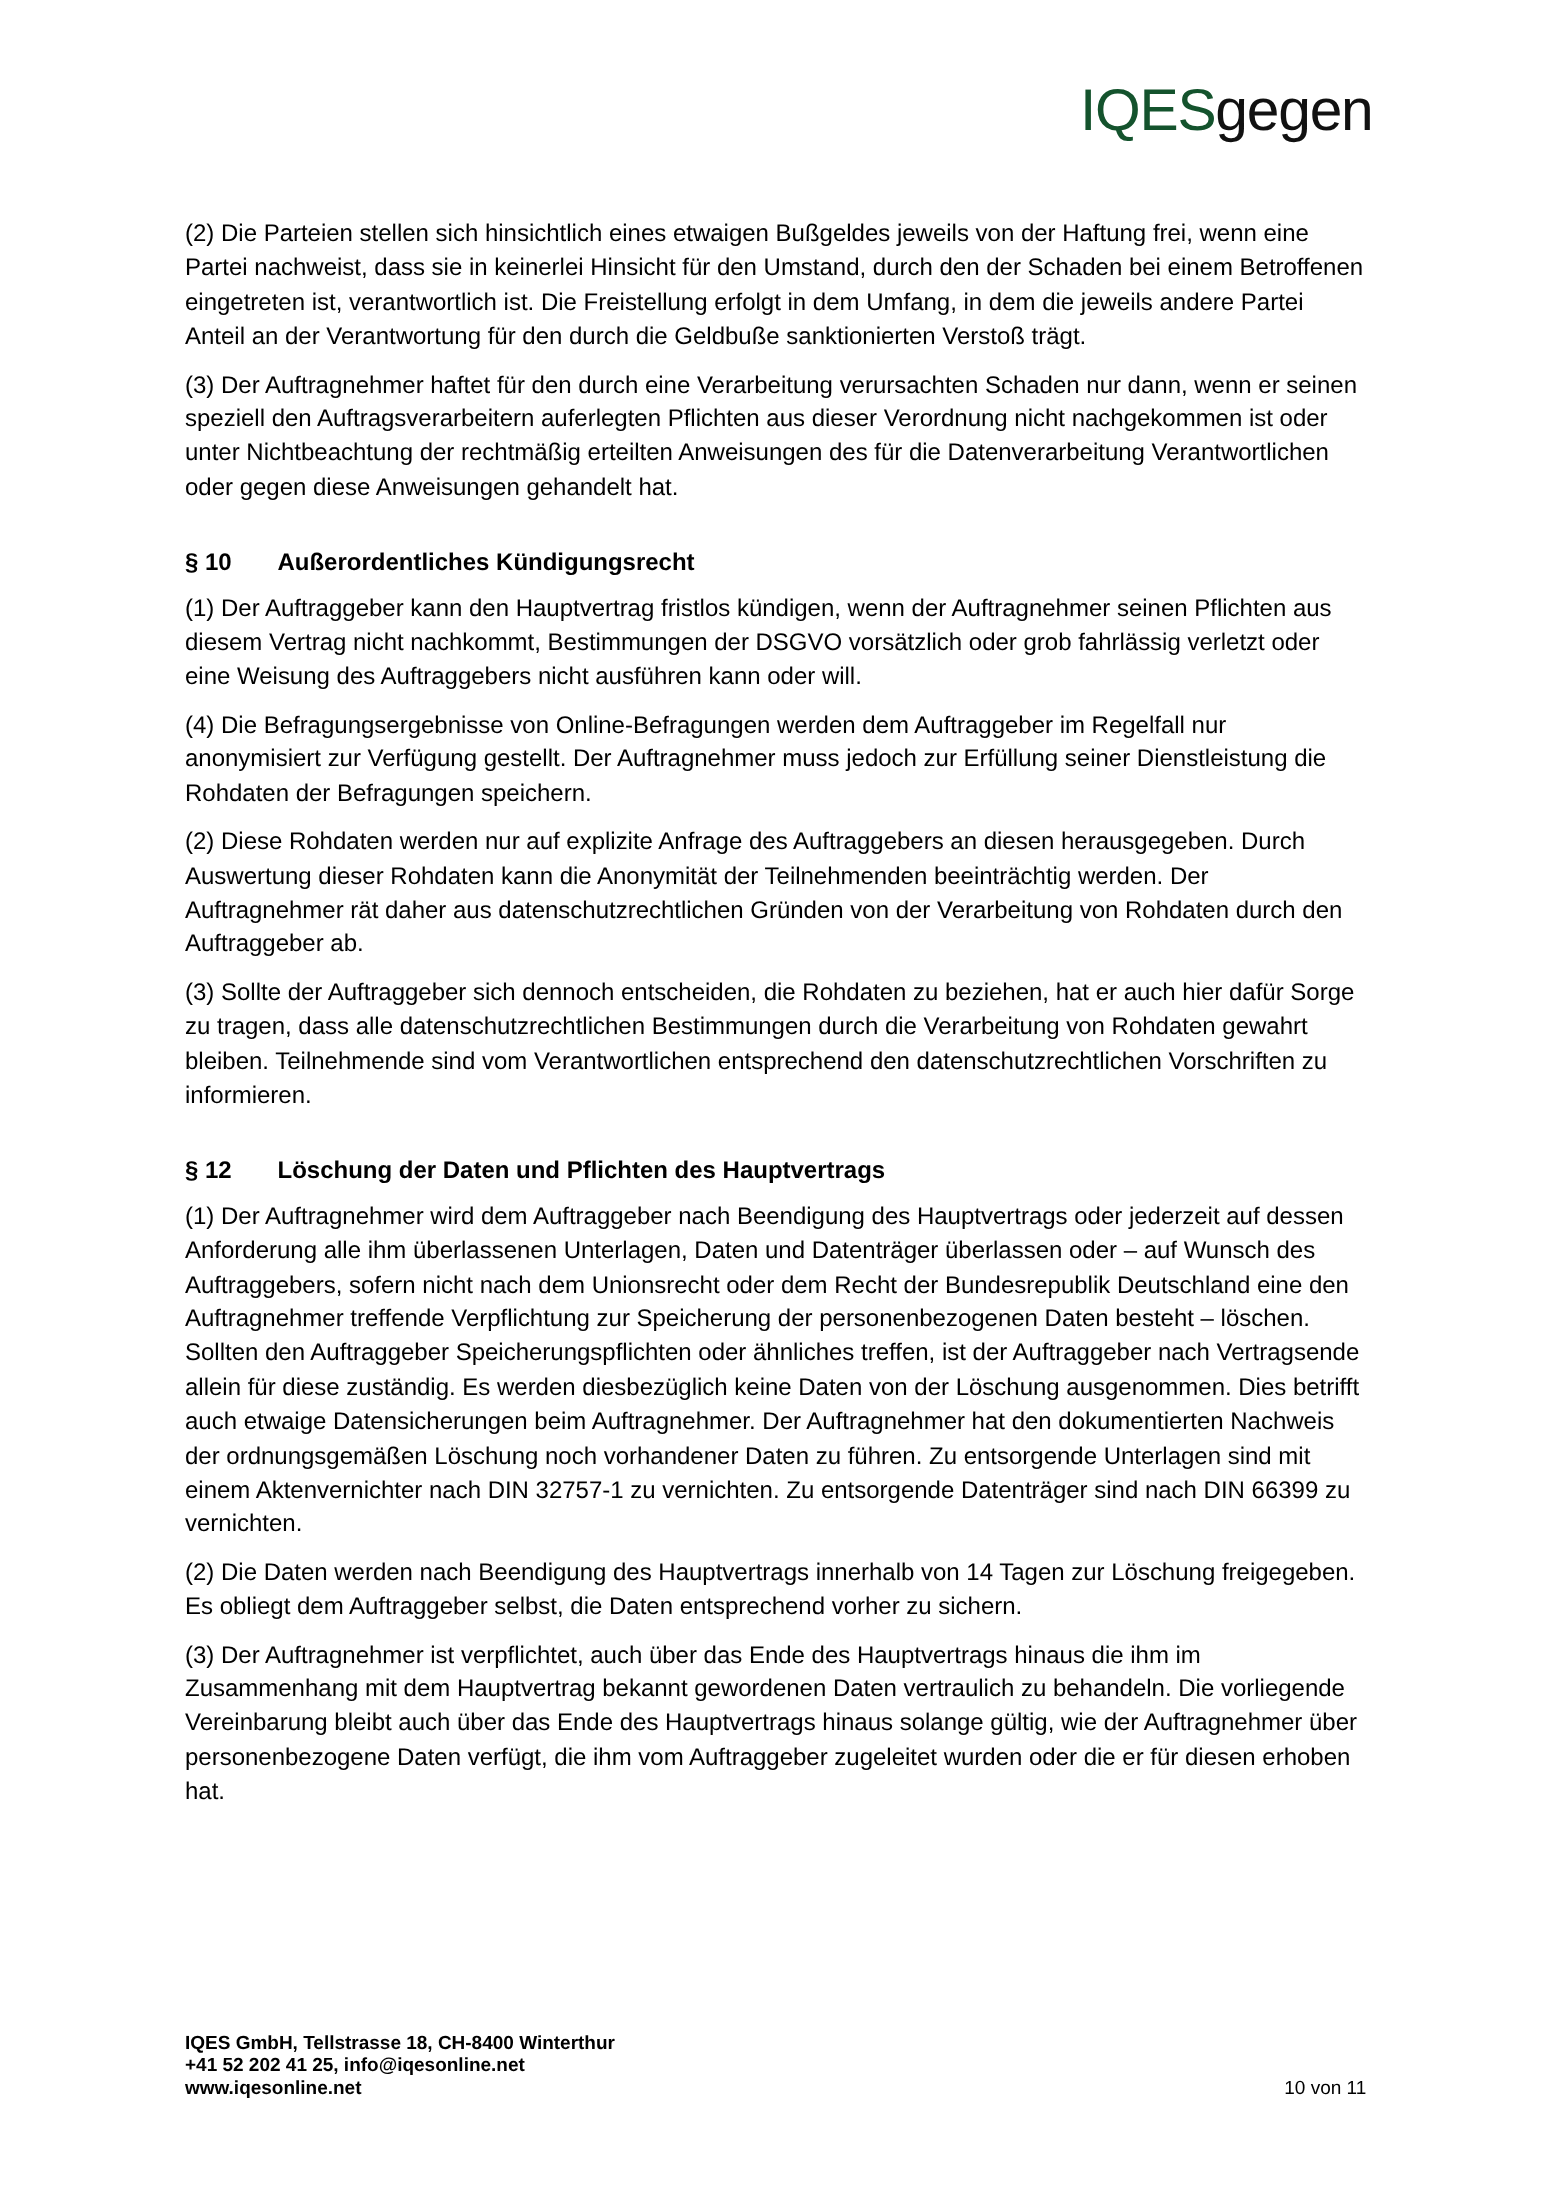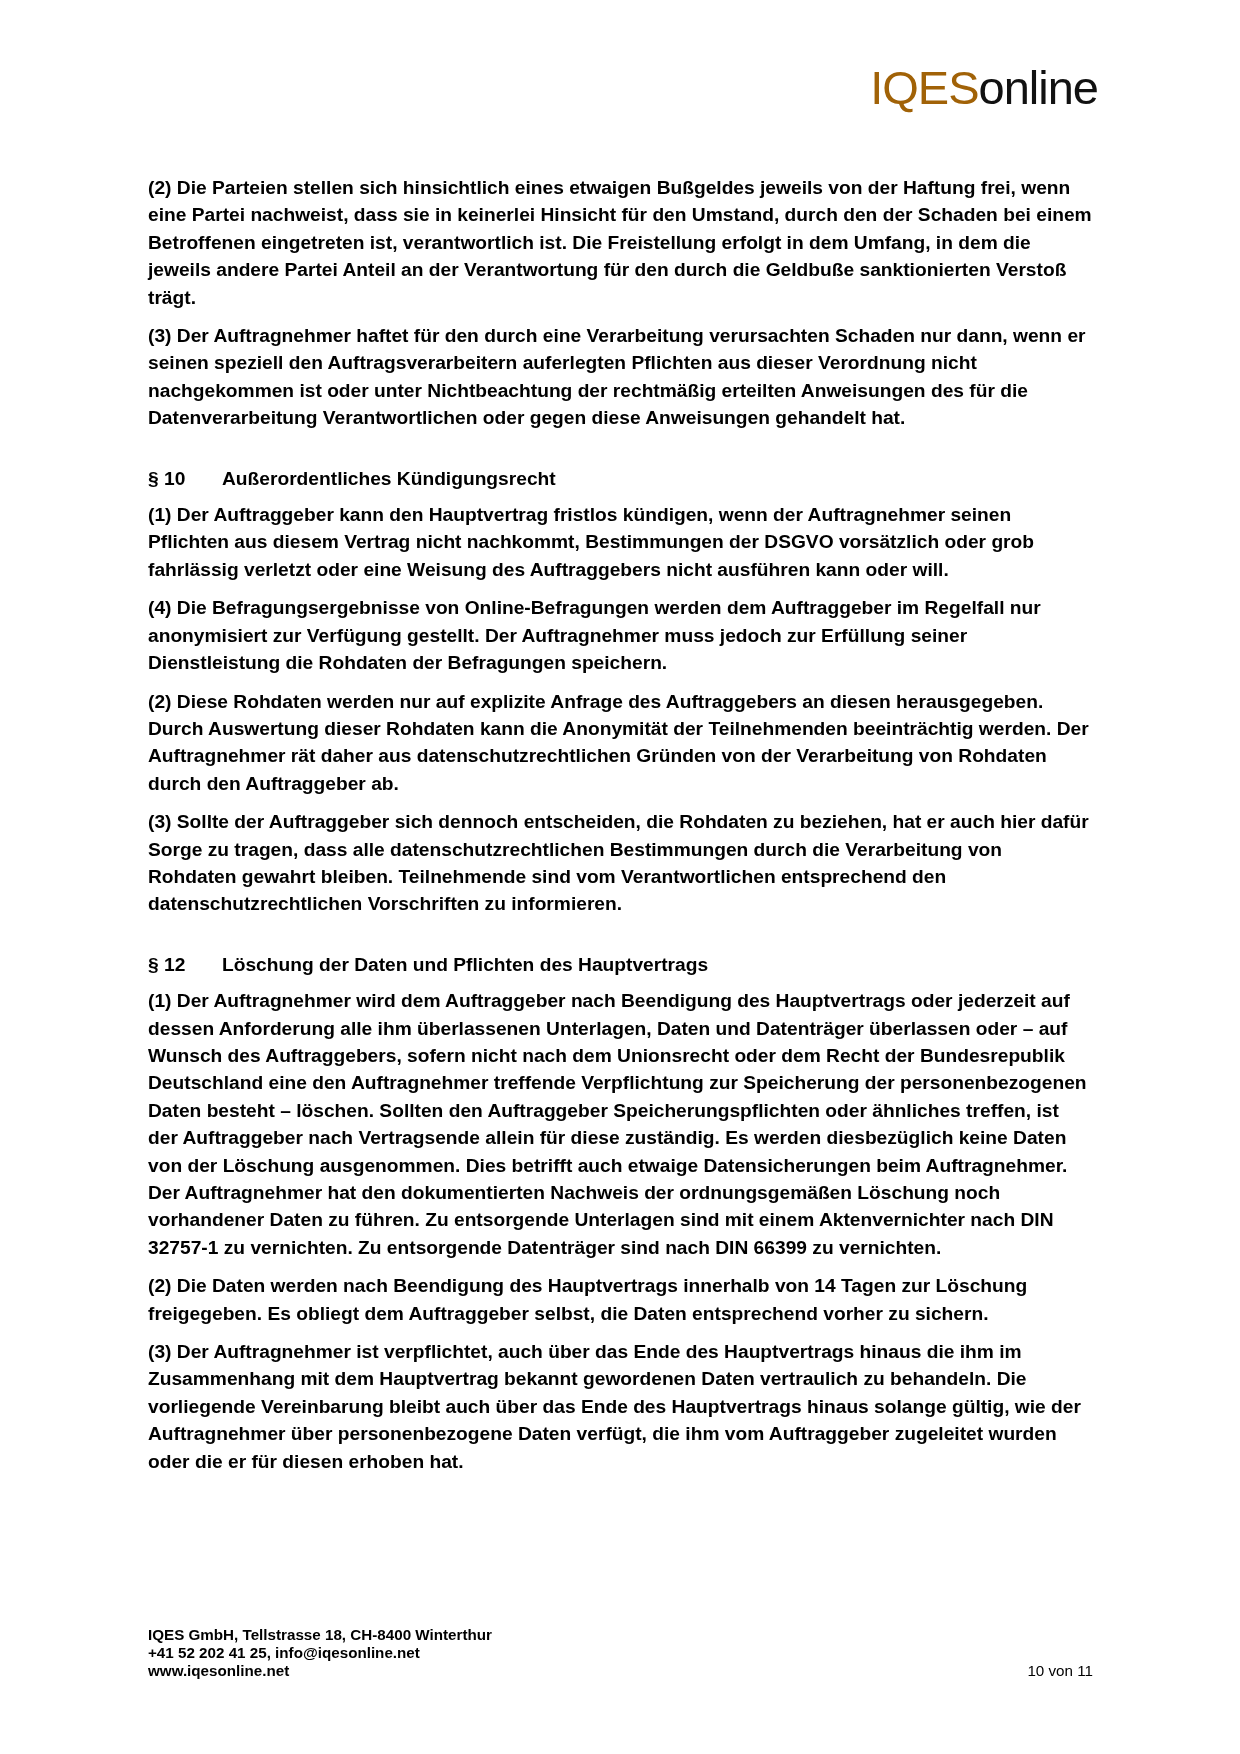--- a/index.html
+++ b/index.html
@@ -17,33 +17,32 @@
     }
     .logo {
       position: absolute;
       top: 64px;
       right: 142px;
       font-family: "Liberation Sans", sans-serif;
       font-size: 47px;
       letter-spacing: -1px;
       line-height: 1;
     }
-    .logo .brand { color: #a16207; }
+    .logo .brand { color: #14532d; }
     .logo .suffix { color: #111111; }
     .content {
       position: absolute;
       left: 148px;
       top: 174px;
       width: 945px;
       font-size: 19.2px;
       line-height: 27.4px;
     }
     .para {
       margin: 0 0 11px 0;
-      font-weight: bold;
     }
     .section-heading {
       font-weight: bold;
       margin: 33px 0 9px 0;
       display: flex;
     }
     .section-number {
       width: 74px;
       flex: none;
     }
@@ -59,21 +58,21 @@
     .page-number {
       position: absolute;
       right: 0;
       bottom: 0;
     }
   </style>
 </head>
 <body>
 
 <div class="logo">
-  <span class="brand">IQES</span><span class="suffix">online</span>
+  <span class="brand">IQES</span><span class="suffix">gegen</span>
 </div>
 
 <div class="content">
   <p class="para">(2) Die Parteien stellen sich hinsichtlich eines etwaigen Bußgeldes jeweils von der Haftung frei, wenn eine Partei nachweist, dass sie in keinerlei Hinsicht für den Umstand, durch den der Schaden bei einem Betroffenen eingetreten ist, verantwortlich ist. Die Freistellung erfolgt in dem Umfang, in dem die jeweils andere Partei Anteil an der Verantwortung für den durch die Geldbuße sanktionierten Verstoß trägt.</p>
   <p class="para">(3) Der Auftragnehmer haftet für den durch eine Verarbeitung verursachten Schaden nur dann, wenn er seinen speziell den Auftragsverarbeitern auferlegten Pflichten aus dieser Verordnung nicht nachgekommen ist oder unter Nichtbeachtung der rechtmäßig erteilten Anweisungen des für die Datenverarbeitung Verantwortlichen oder gegen diese Anweisungen gehandelt hat.</p>
 
   <div>
     <div class="section-heading">
       <span class="section-number">§ 10</span>
       <span>Außerordentliches Kündigungsrecht</span>

